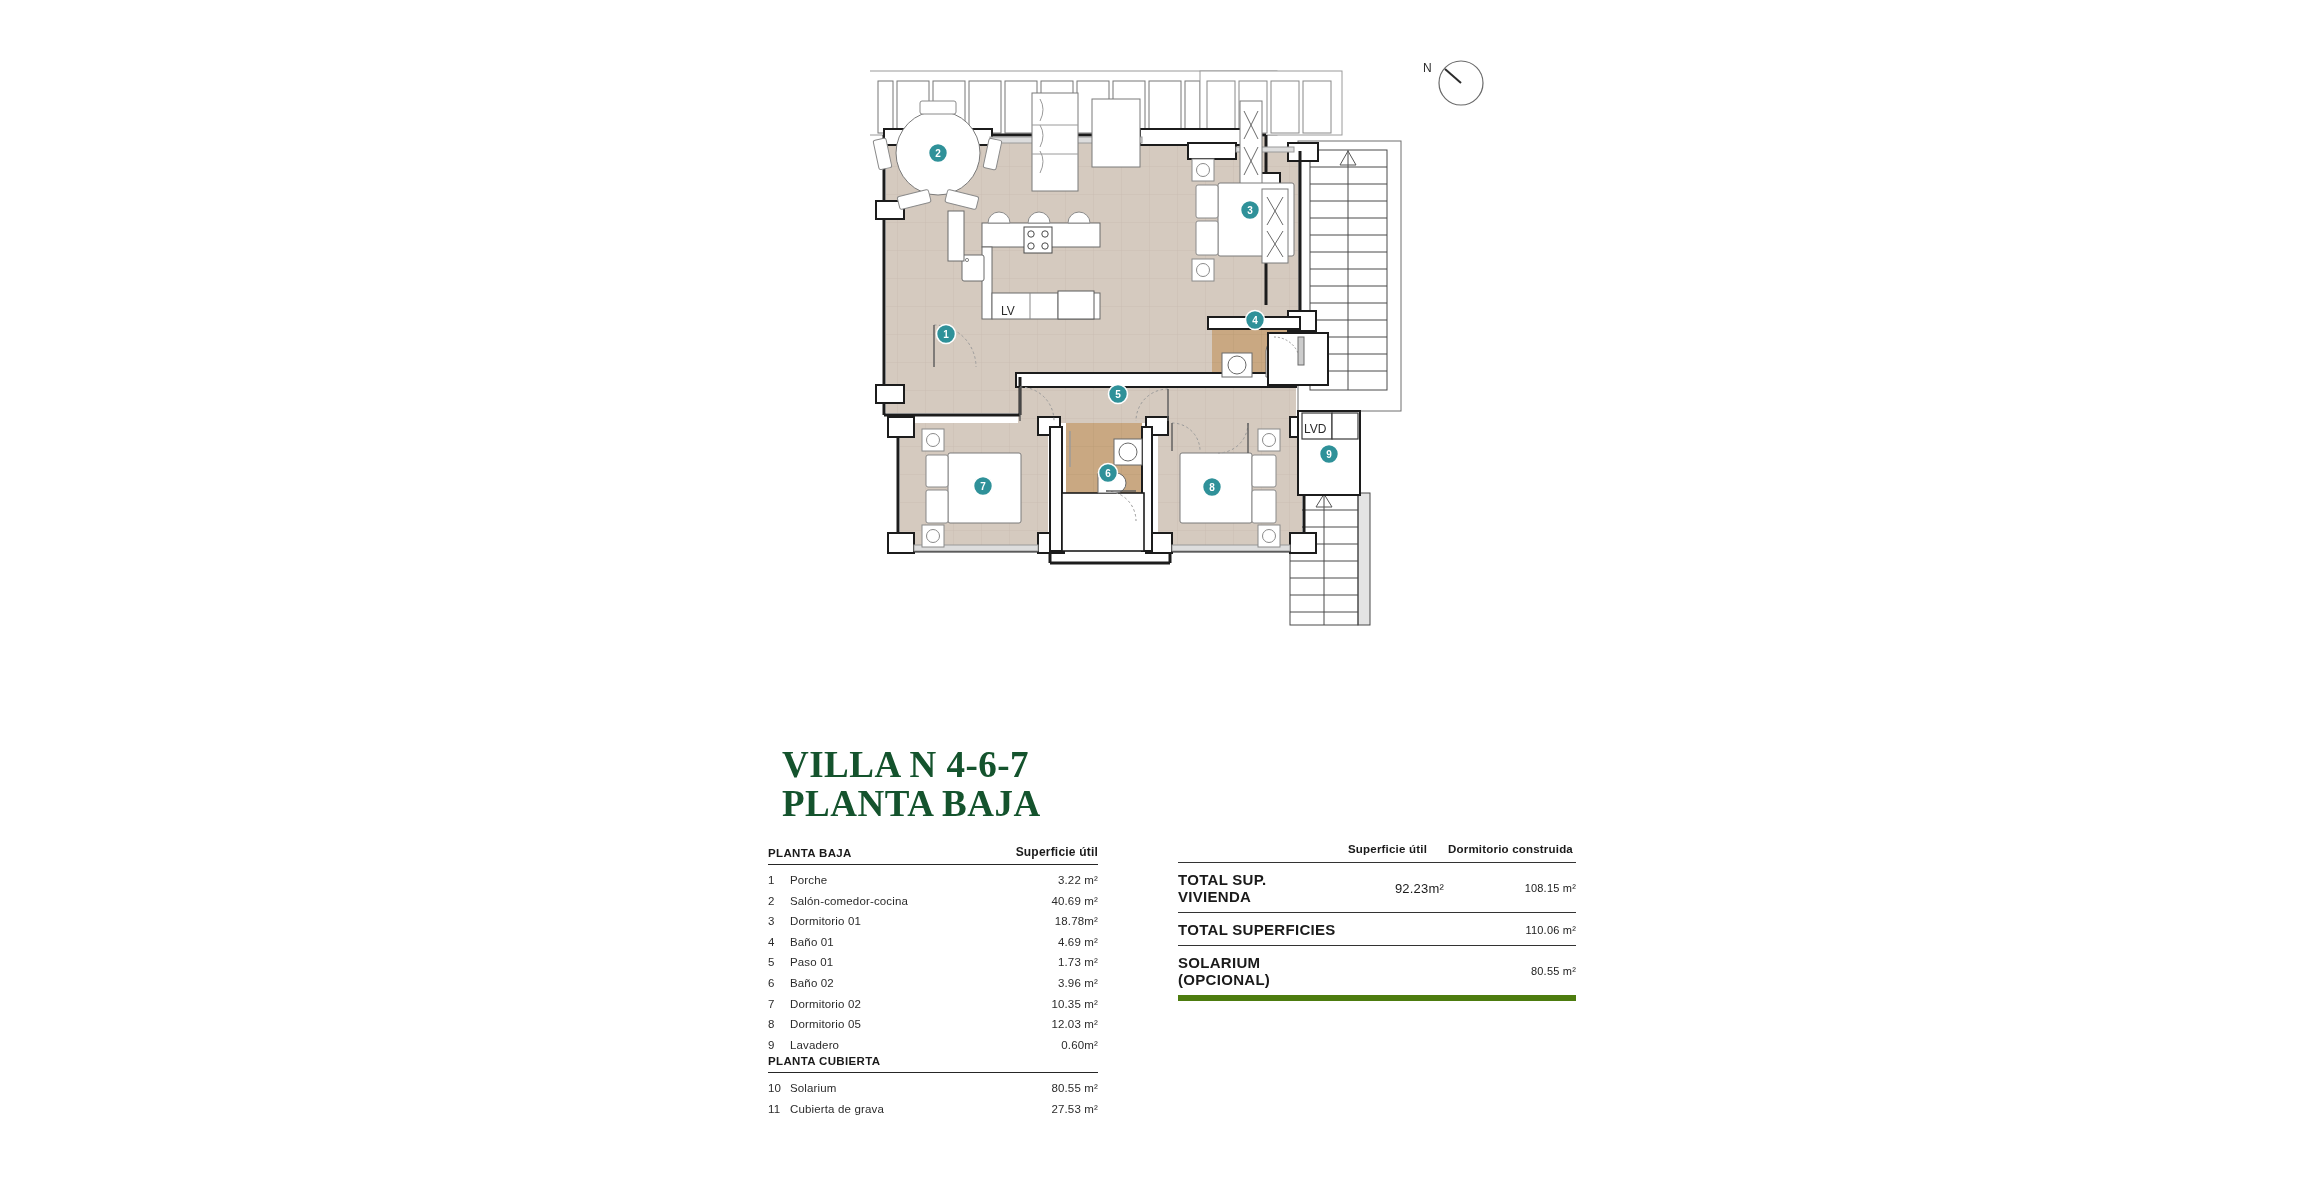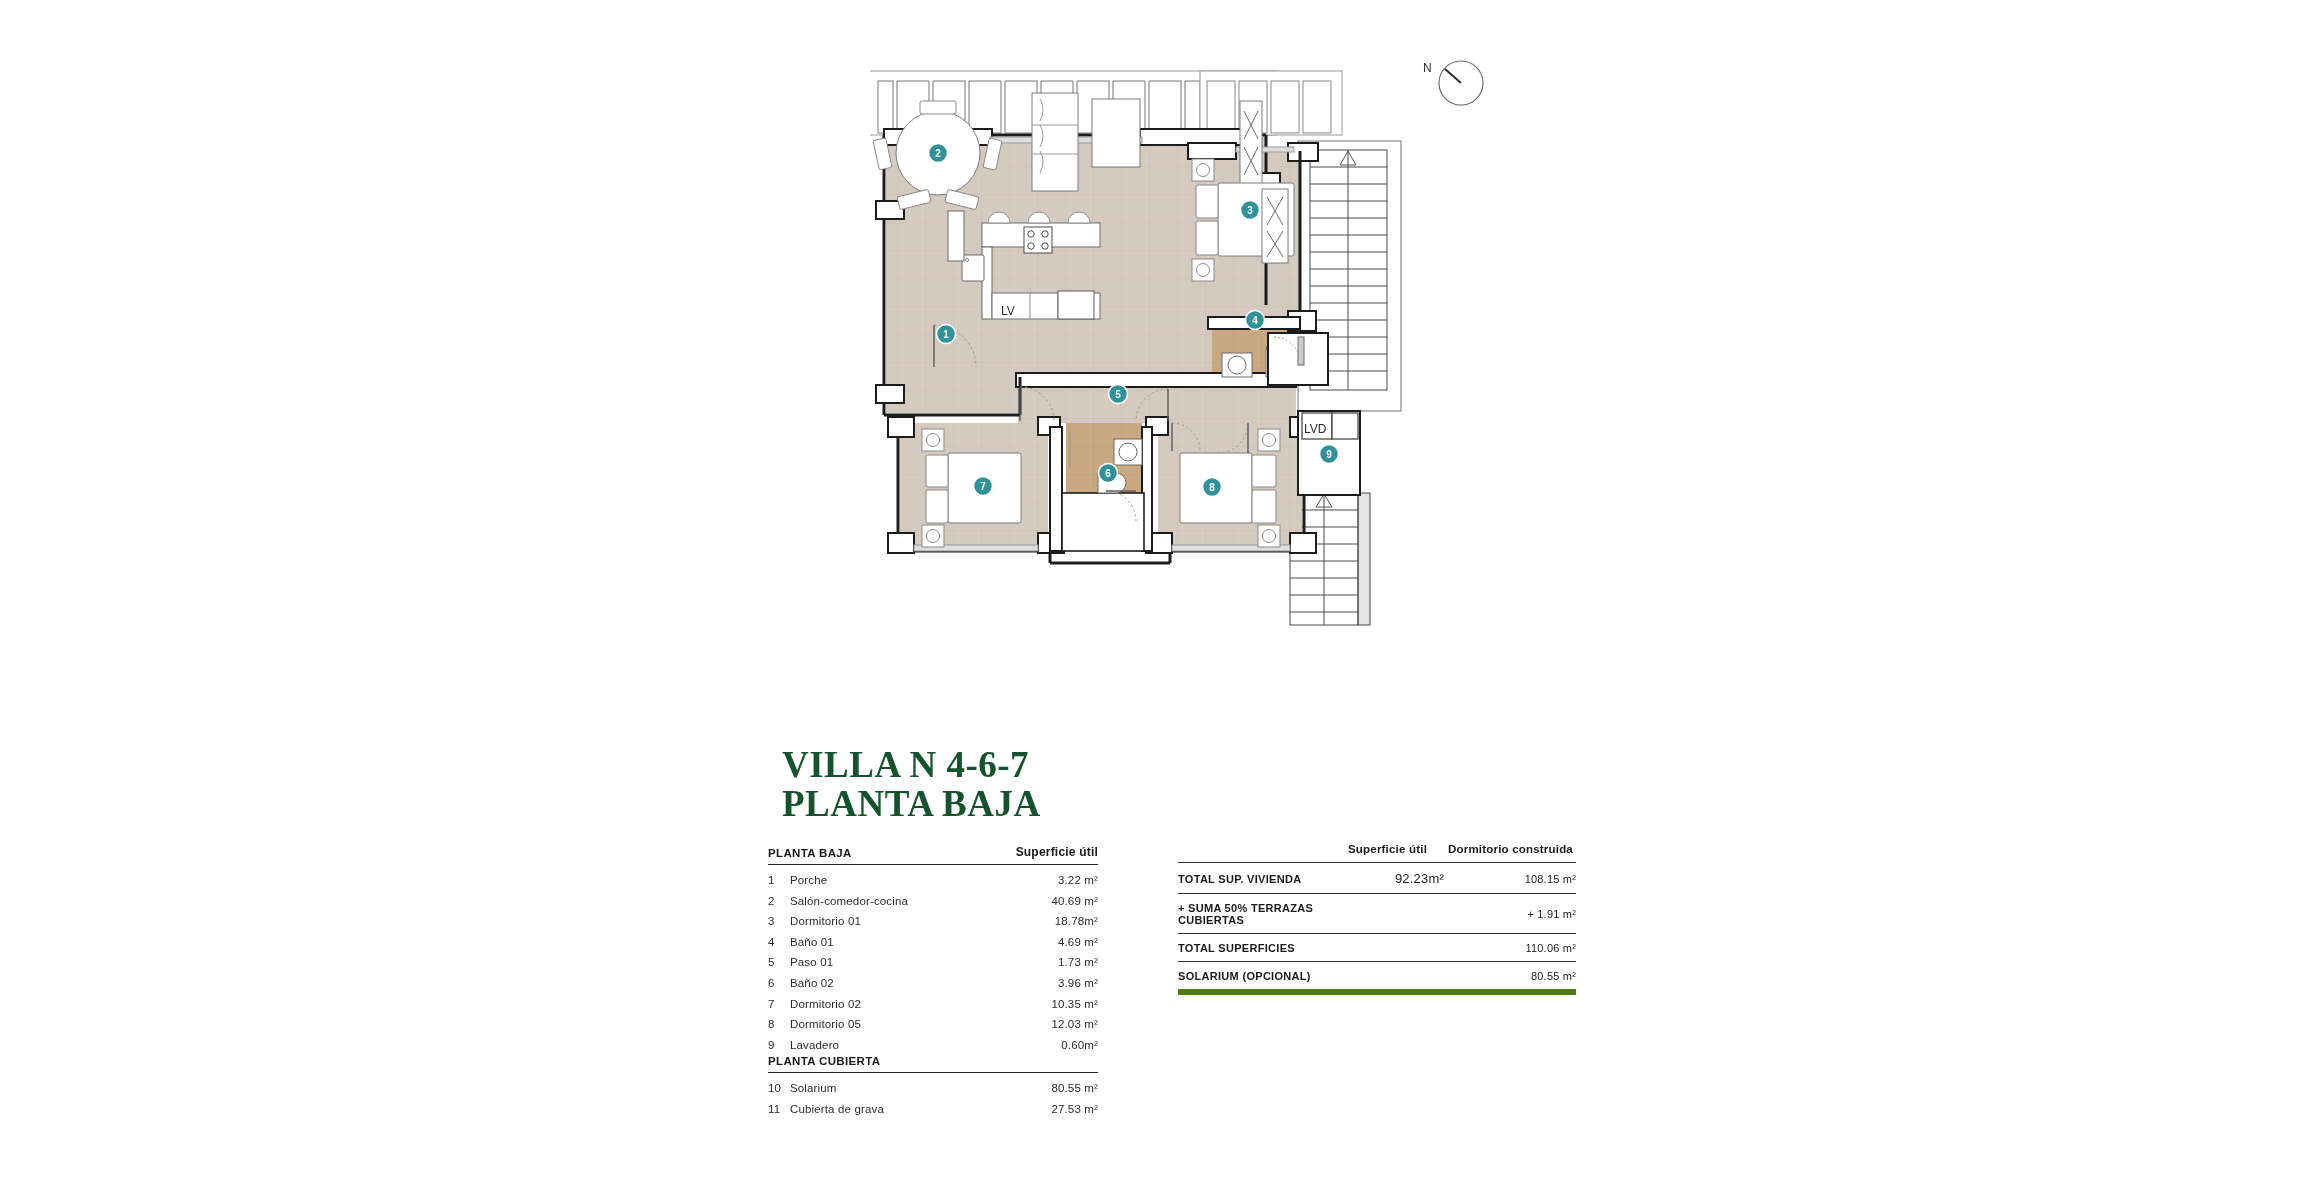--- a/index.html
+++ b/index.html
@@ -111,21 +111,21 @@
     display: flex;
     align-items: center;
     font-size: 11px;
     letter-spacing: 0.2px;
     border-top: 1px solid #333333;
     padding: 8px 0 7px 0;
   }
   .sum-row .lbl {
     flex: 1 1 auto;
     font-weight: bold;
-    font-size: 11px;
+    font-size: 15px;
     letter-spacing: 0.3px;
   }
   .sum-row .v-u { flex: 0 0 100px; text-align: right; padding-right: 14px; font-size: 13px; }
   .sum-row .v-c { flex: 0 0 118px; text-align: right; font-size: 11px; }
   .sum-last { border-bottom: 6px solid #4d7c0f; }
 </style>
 </head>
 <body>
 
 <div id="plan-wrap">
@@ -557,25 +557,20 @@
     <span class="sp-l"></span>
     <span class="sp-u">Superficie útil</span>
     <span class="sp-c">Dormitorio construida</span>
   </div>
   <div class="sum-row">
     <span class="lbl">TOTAL SUP. VIVIENDA</span>
     <span class="v-u">92.23m²</span>
     <span class="v-c">108.15 m²</span>
   </div>
   <div class="sum-row">
-    <span class="lbl">+ SUMA 50% TERRAZAS CUBIERTAS</span>
-    <span class="v-u"></span>
-    <span class="v-c">+ 1.91 m²</span>
-  </div>
-  <div class="sum-row">
     <span class="lbl"> TOTAL SUPERFICIES</span>
     <span class="v-u"></span>
     <span class="v-c">110.06 m²</span>
   </div>
   <div class="sum-row sum-last">
     <span class="lbl">SOLARIUM (OPCIONAL)</span>
     <span class="v-u"></span>
     <span class="v-c">80.55 m²</span>
   </div>
 </div>

